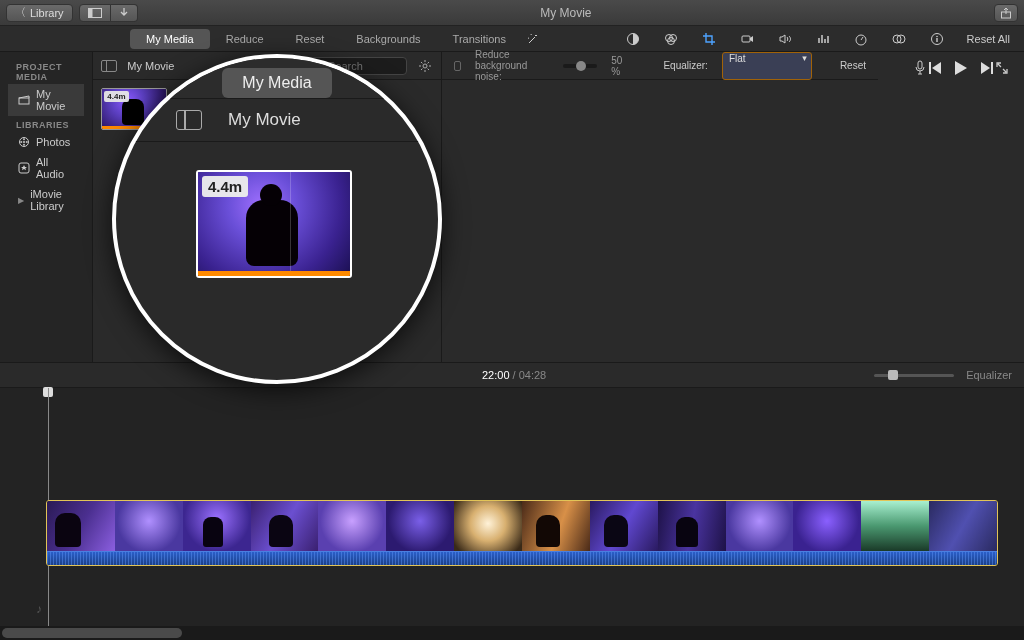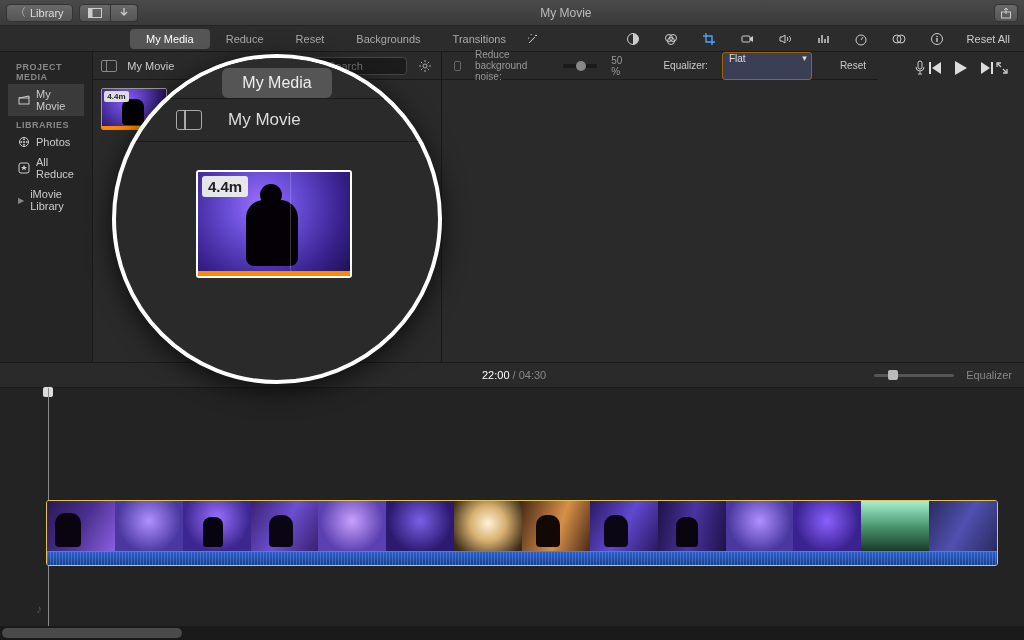--- a/index.html
+++ b/index.html
@@ -247,21 +247,21 @@
         </span>
       <span>Photos</span>
     </div>
     <div class="sb-item">
       <span class="sb-icon">
           <svg width="12" height="12">
             <rect x="1" y="1" width="10" height="10" rx="2" fill="none" stroke="#ccc"></rect>
             <path d="M6 3l1 2h2l-1.6 1.2.6 2L6 7l-2 1.2.6-2L3 5h2z" fill="#ccc"></path>
           </svg>
         </span>
-      <span>All Reduce</span>
+      <span>All Audio</span>
     </div>
     <div class="sb-item">
       <span style="color:#888;font-size:8px;width:8px">▶</span>
       <span>iMovie Library</span>
     </div>
   </div>
 
   <div class="browser-col">
     <div class="browser-head">
       <span class="sq-icon"></span>
@@ -333,21 +333,21 @@
             <path d="M2 6V2h4M12 8v4H8M3 3l3 3M11 11l-3-3" stroke="#ccc" fill="none" stroke-width="1.3"></path>
           </svg>
         </span>
     </div>
   </div>
 </div>
 
 <div class="tl-head">
   <div class="tl-spacer" style="flex:0 0 470px"></div>
   <span class="tc">
-    <span>22:00</span><span class="dur"><span> / </span><span>04:30</span></span>
+    <span>22:00</span><span class="dur"><span> / </span><span>04:28</span></span>
   </span>
   <div class="tl-spacer"></div>
   <div class="zoom">
       <div class="knob"></div>
     </div>
   <span class="settings-link">Equalizer</span>
 </div>
 
 <div class="timeline">
   <div class="playknob"></div>

